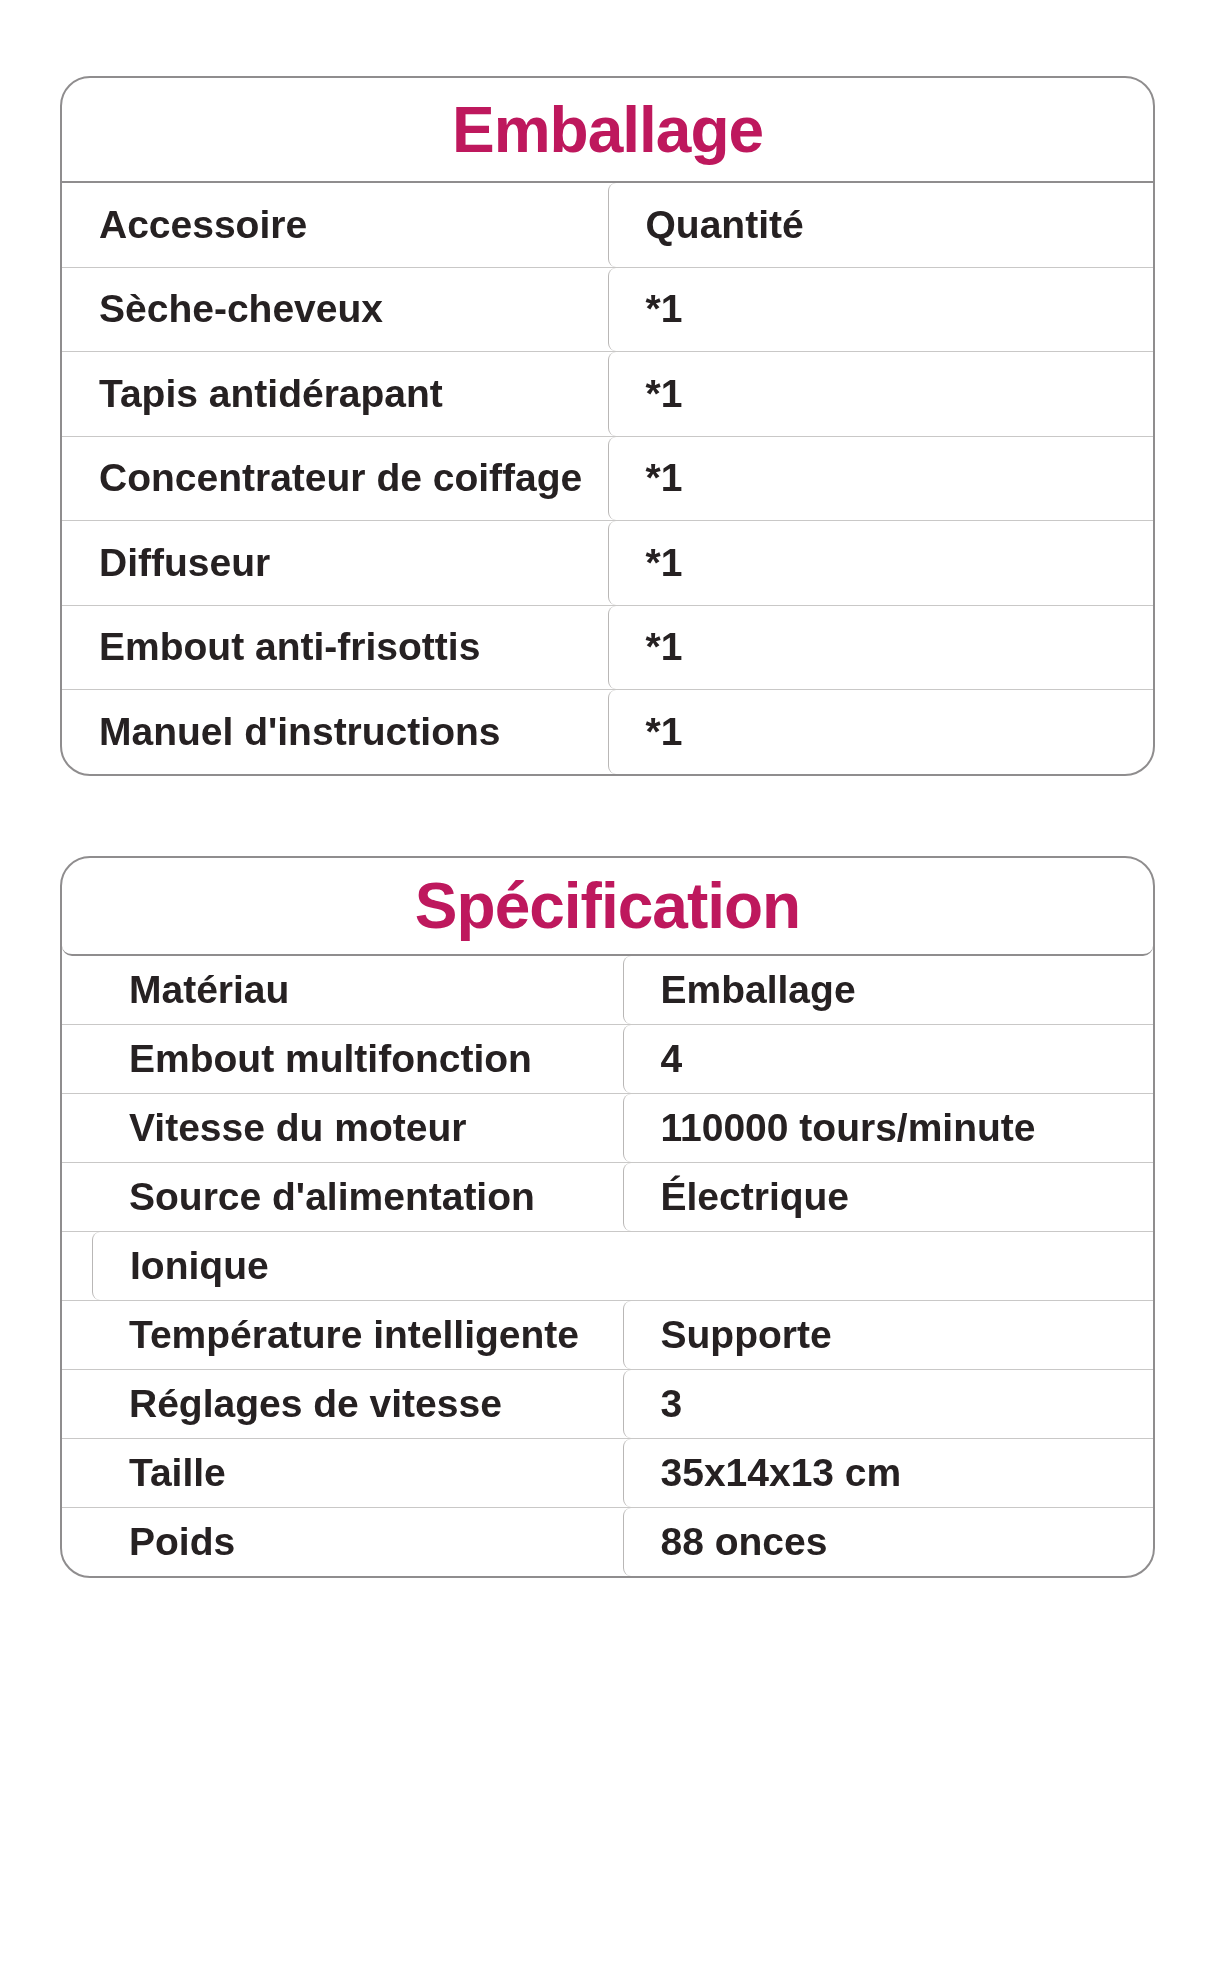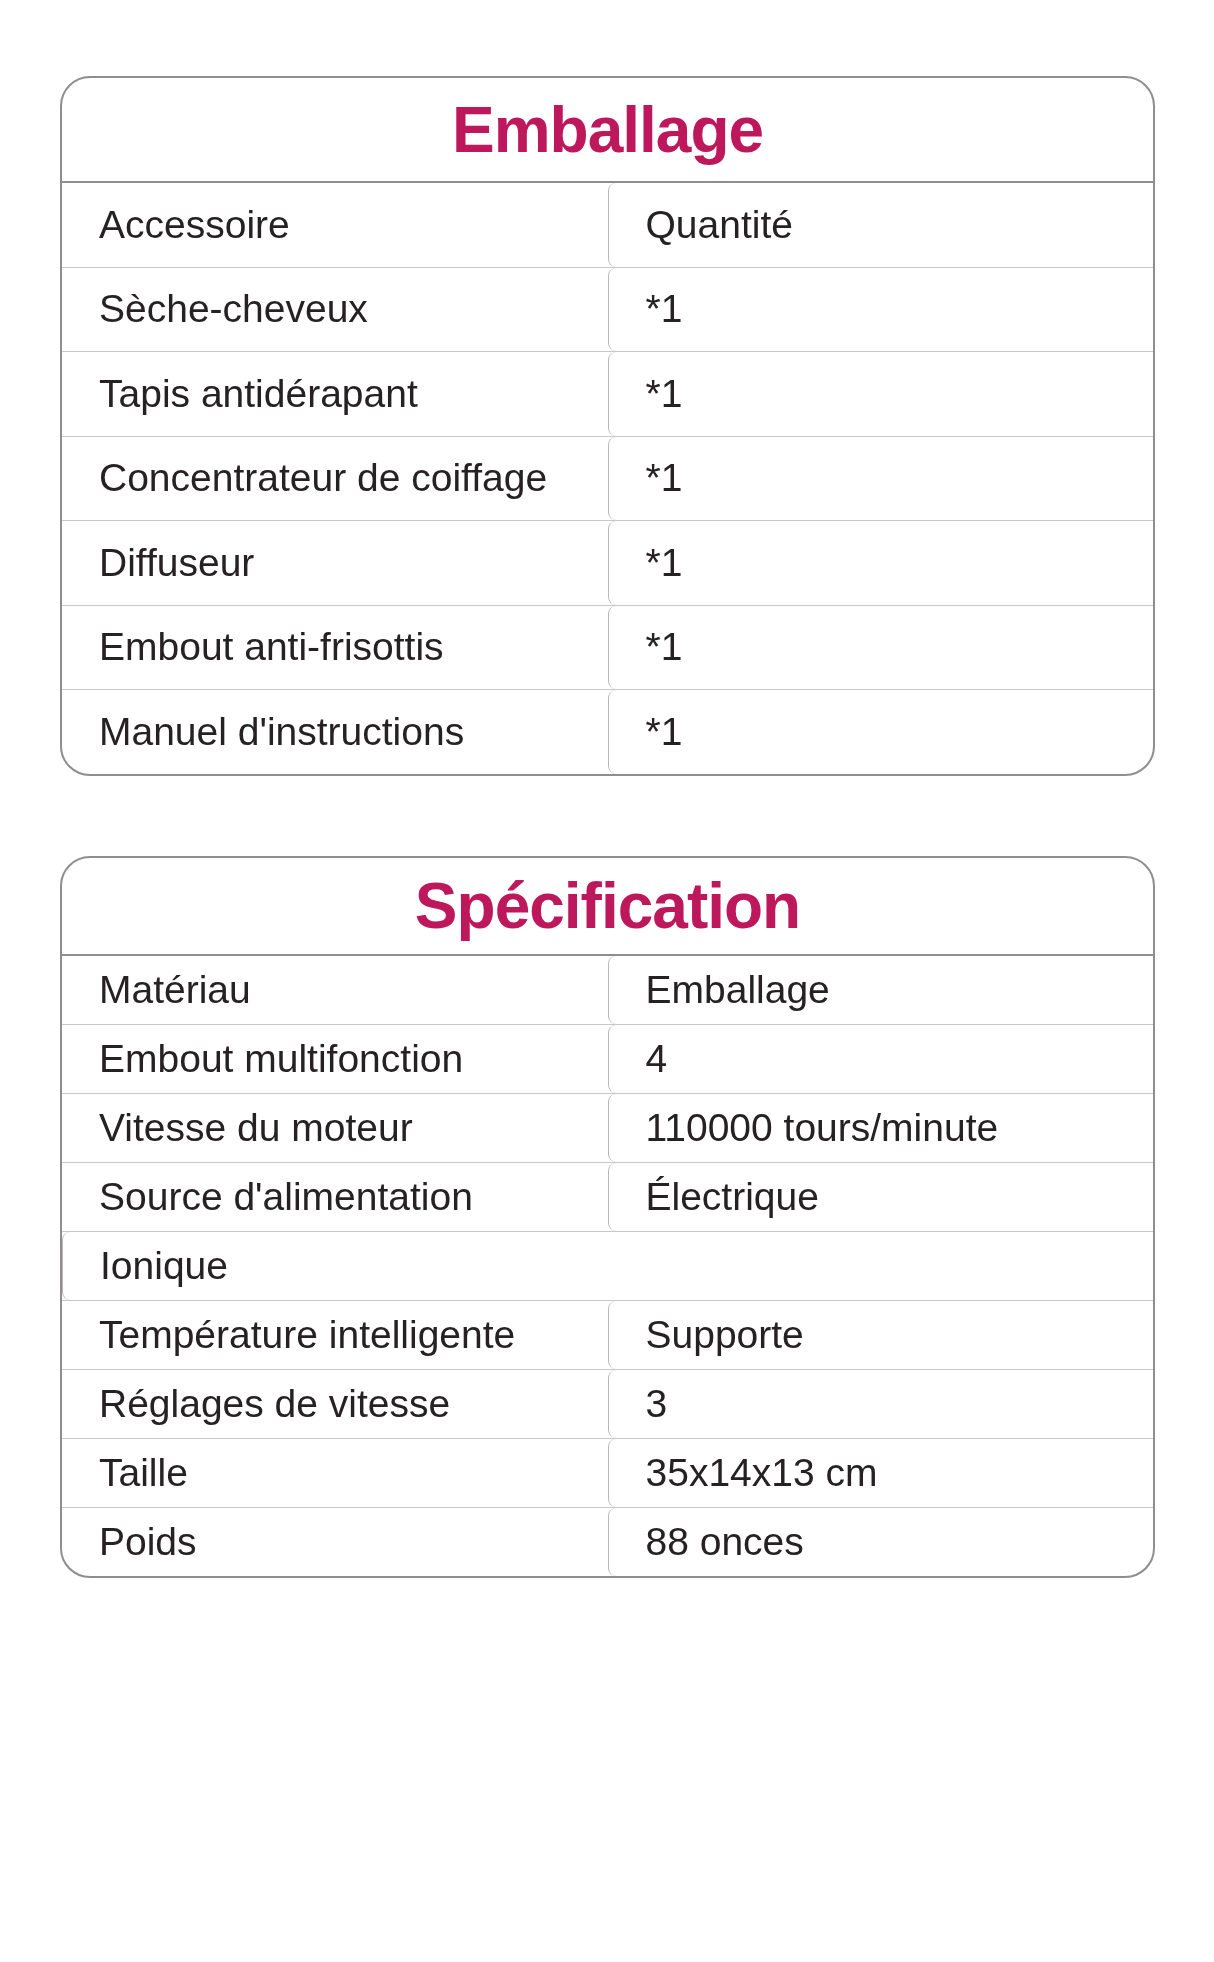--- a/index.html
+++ b/index.html
@@ -31,36 +31,36 @@
     display: flex;
     align-items: center;
     justify-content: center;
     border-bottom: 2px solid #8f8d8e;
     font-size: 64px;
     font-weight: 800;
     letter-spacing: -1px;
     color: #be185d;
   }
   .card-1 .card-title { height: 103px; }
-  .card-2 .card-title { height: 96px; }
+  .card-2 .card-title { height: 96px; border-radius: 10px; }
 
   .row {
     display: grid;
     grid-template-columns: 1fr 1fr;
   }
   .card-1 .row { height: 83.5px; }
-  .card-2 .row { height: 68px; }
+  .card-2 .row { height: 68px; padding-left: 30px; }
   .rows .row:not(:first-child) { border-top: 1.5px solid #c9c8c7; }
 
   .cell {
     display: flex;
     align-items: center;
     padding-left: 37px;
     font-size: 39px;
-    font-weight: 400;
+    font-weight: 700;
     color: #262122;
     white-space: nowrap;
     overflow: hidden;
   }
   .cell.value { border-left: 1.5px solid #b9b7b6; border-radius: 8px; }
 </style>
 </head>
 <body>
 
 <section class="card card-1">

